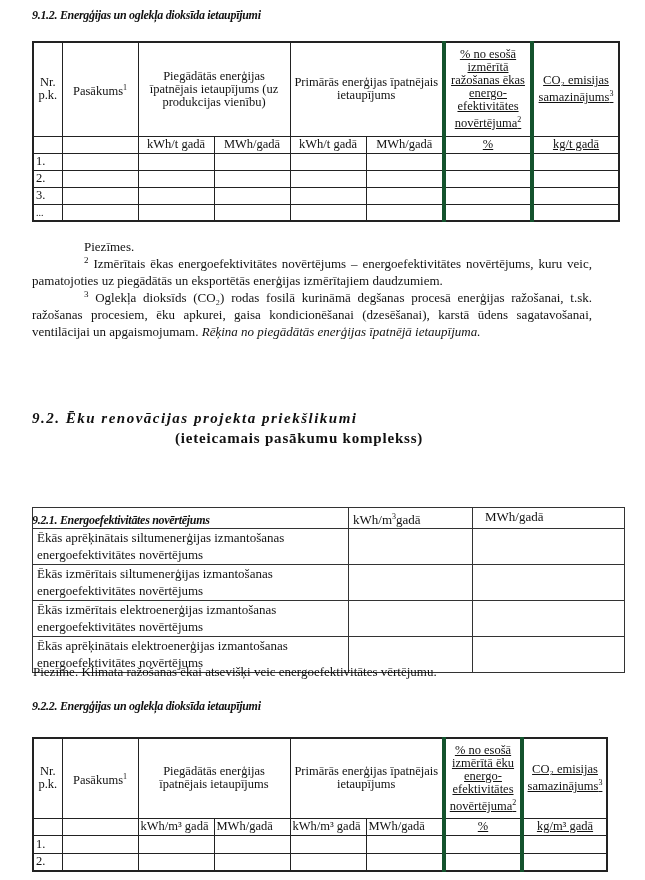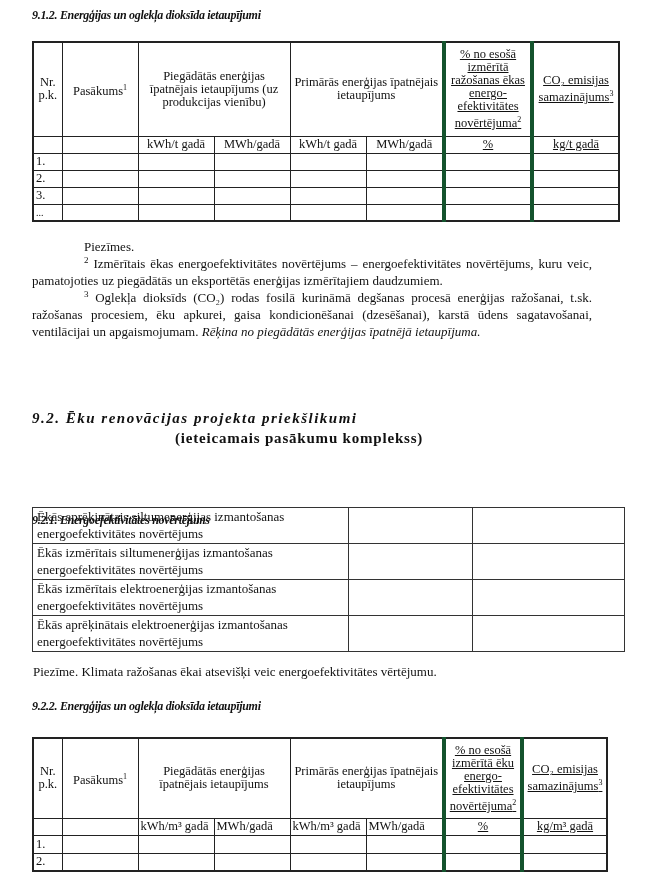--- a/index.html
+++ b/index.html
@@ -110,20 +110,25 @@
 
 <h2 class="sec" style="left:32px;top:470px;margin-top:43px;">9.2.1. Energoefektivitātes novērtējums</h2>
 
 <table class="energy" style="left:32px;top:507px;width:592px;">
   <colgroup>
       <col style="width:316px">
       <col style="width:124px">
       <col style="width:152px">
     </colgroup>
   <tbody>
+      <tr style="height:18px">
+    <td></td>
+    <td>kWh/m<sup>3</sup>gadā</td>
+    <td style="padding-left:12px">MWh/gadā</td>
+  </tr>
   <tr style="height:36px">
         <td>Ēkās aprēķinātais siltumenerģijas izmantošanas energoefektivitātes novērtējums</td>
         <td></td>
         <td></td>
       </tr>
   <tr style="height:36px">
         <td>Ēkās izmērītais siltumenerģijas izmantošanas energoefektivitātes novērtējums</td>
         <td></td>
         <td></td>
       </tr>

